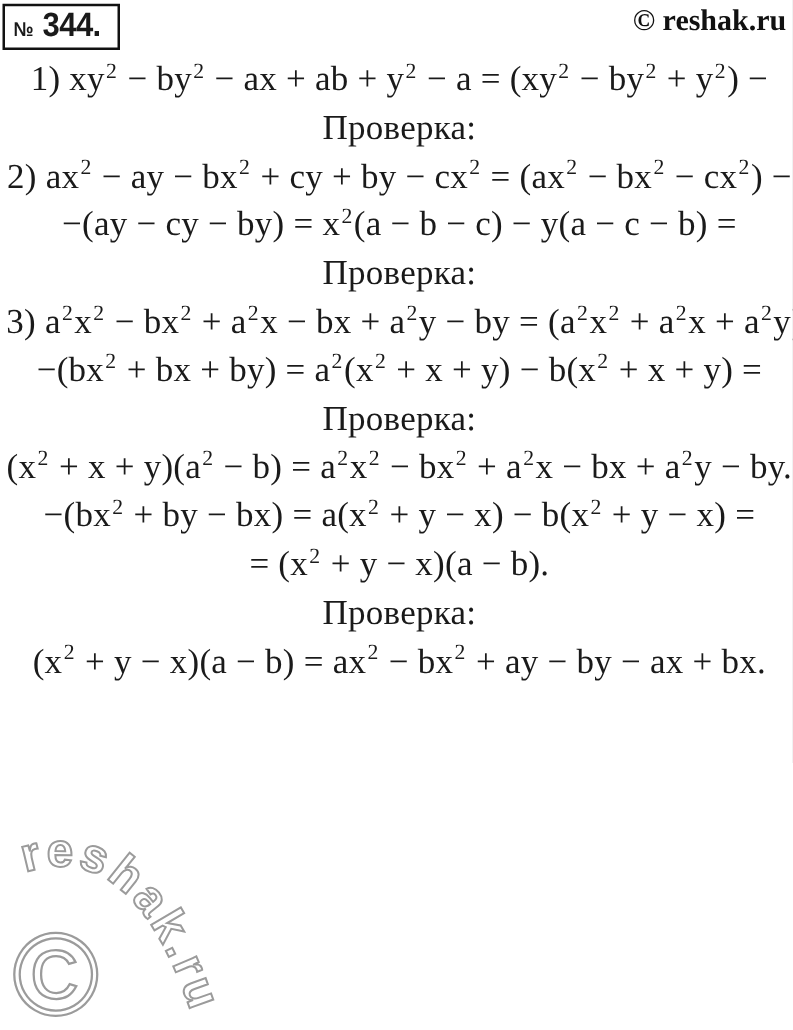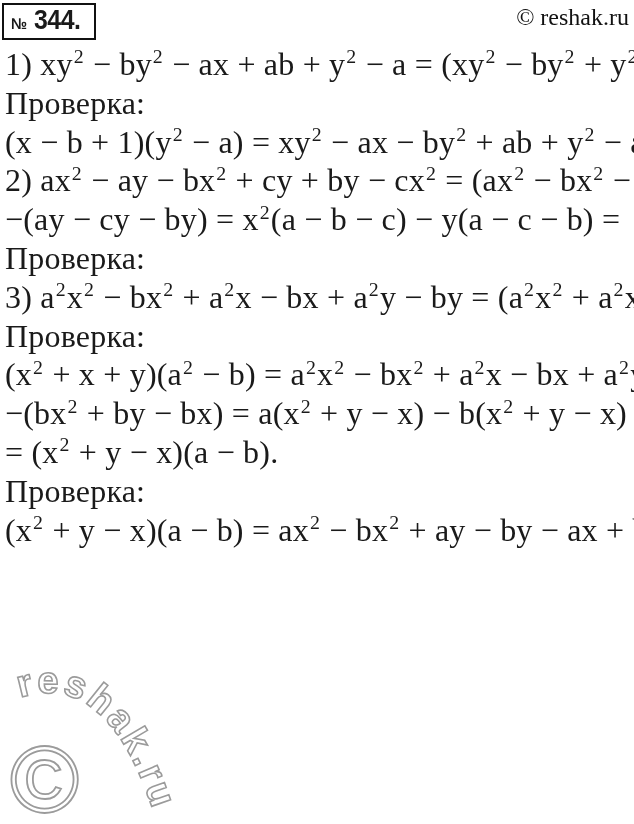--- a/index.html
+++ b/index.html
@@ -31,34 +31,36 @@
   .prob-num { font-size: 27px; letter-spacing: -0.5px; transform: scaleX(0.92); transform-origin: left; }
 
   
   .site-credit {
     position: absolute;
     top: 4px;
     right: 5px;
     font-size: 24px;
     font-family: "Liberation Serif", serif;
     color: #111;
+    font-weight: bold;
   }
 
   
   .content {
     position: absolute;
     top: 45px;
     left: 5px;
     right: 0;
   }
   .math-line {
-    font-size: 32px;
+    font-size: 28px;
     line-height: 38.8px;
     white-space: nowrap;
     letter-spacing: 0.2px;
+    text-align: center;
   }
   .math-line sup {
     font-size: 0.62em;
     line-height: 0;
     margin: 0 1px 0 1px;
   }
 
   
   .watermark {
     position: absolute;
@@ -97,31 +99,31 @@
     <span class="prob-num">344.</span>
   </div>
 
   <div class="site-credit">© reshak.ru</div>
 
   <div class="content">
 
     <section>
       <div class="math-line">1) xy<sup>2</sup> − by<sup>2</sup> − ax + ab + y<sup>2</sup> − a = (xy<sup>2</sup> − by<sup>2</sup> + y<sup>2</sup>) −</div>
       <div class="math-line">Проверка:</div>
-      <div class="math-line">(x − b + 1)(y<sup>2</sup> − a) = xy<sup>2</sup> − ax − by<sup>2</sup> + ab + y<sup>2</sup> − a.</div>
     </section>
 
     <section>
       <div class="math-line">2) ax<sup>2</sup> − ay − bx<sup>2</sup> + cy + by − cx<sup>2</sup> = (ax<sup>2</sup> − bx<sup>2</sup> − cx<sup>2</sup>) −</div>
       <div class="math-line">−(ay − cy − by) = x<sup>2</sup>(a − b − c) − y(a − c − b) =</div>
       <div class="math-line">Проверка:</div>
     </section>
 
     <section>
       <div class="math-line">3) a<sup>2</sup>x<sup>2</sup> − bx<sup>2</sup> + a<sup>2</sup>x − bx + a<sup>2</sup>y − by = (a<sup>2</sup>x<sup>2</sup> + a<sup>2</sup>x + a<sup>2</sup>y) −</div>
+      <div class="math-line">−(bx<sup>2</sup> + bx + by) = a<sup>2</sup>(x<sup>2</sup> + x + y) − b(x<sup>2</sup> + x + y) =</div>
       <div class="math-line">Проверка:</div>
       <div class="math-line">(x<sup>2</sup> + x + y)(a<sup>2</sup> − b) = a<sup>2</sup>x<sup>2</sup> − bx<sup>2</sup> + a<sup>2</sup>x − bx + a<sup>2</sup>y − by.</div>
     </section>
 
     <section>
       <div class="math-line">−(bx<sup>2</sup> + by − bx) = a(x<sup>2</sup> + y − x) − b(x<sup>2</sup> + y − x) =</div>
       <div class="math-line">= (x<sup>2</sup> + y − x)(a − b).</div>
       <div class="math-line">Проверка:</div>
       <div class="math-line">(x<sup>2</sup> + y − x)(a − b) = ax<sup>2</sup> − bx<sup>2</sup> + ay − by − ax + bx.</div>
     </section>

